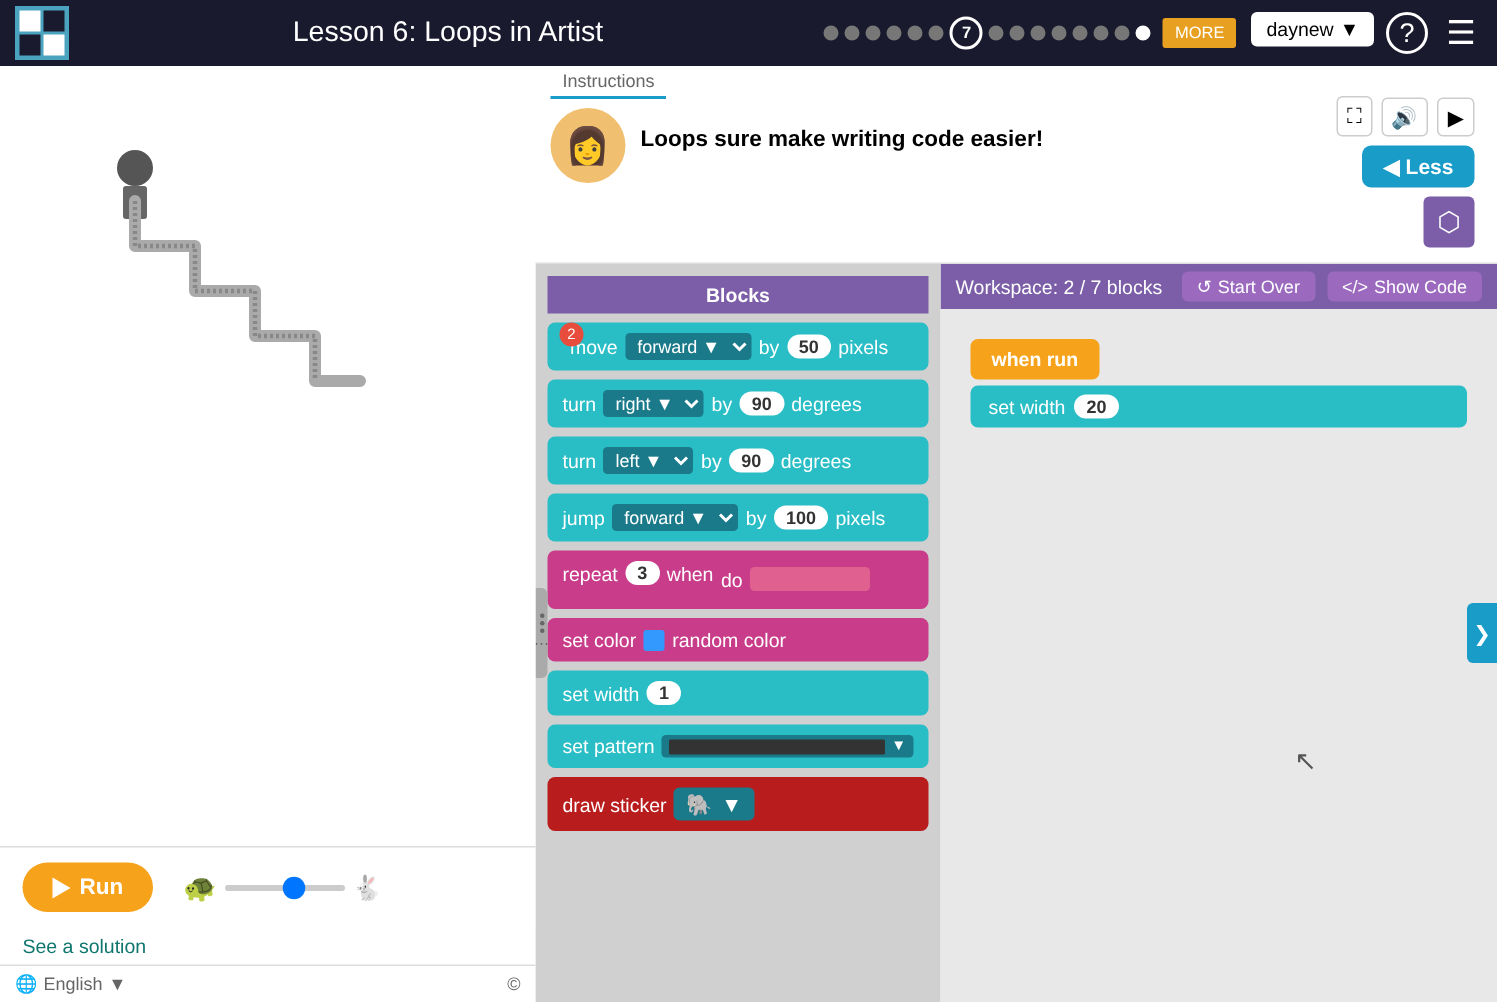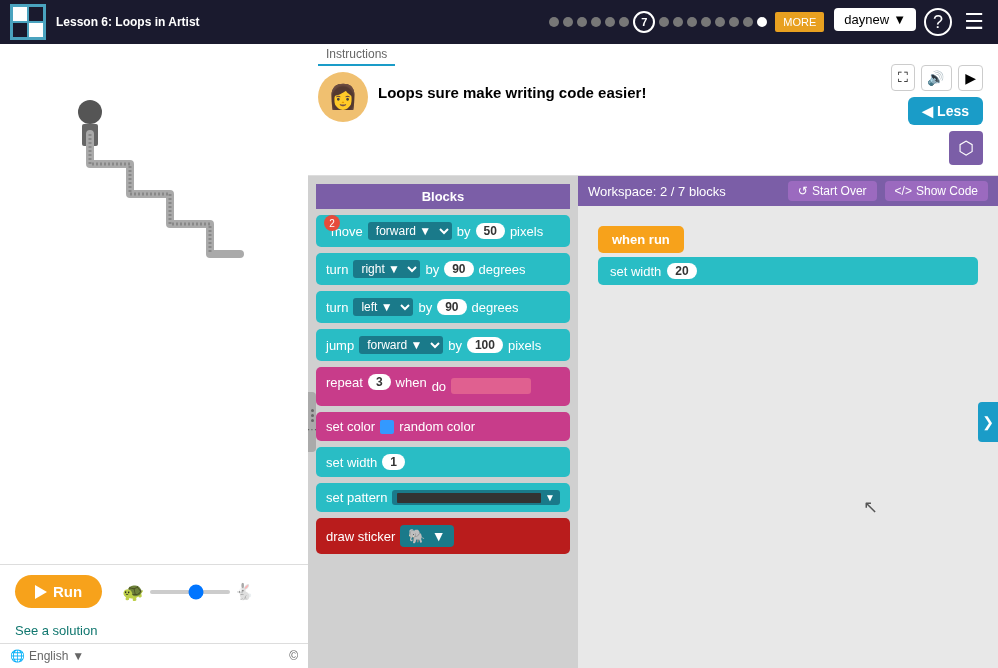--- a/index.html
+++ b/index.html
@@ -20,24 +20,24 @@
       display: flex; flex-wrap: wrap;
       padding: 3px; gap: 2px;
     }
     .logo-cell {
       width: 14px; height: 14px;
       background: #1a1a2e;
     }
     .logo-cell.white { background: white; }
     .header-title {
       color: white;
-      font-size: 12px;
-      font-weight: bold;
-      flex: 1;
-      text-align: left;
+      font-size: 19px;
+      font-weight: normal;
+      flex: 1;
+      text-align: center;
     }
     .progress-bar {
       display: flex; align-items: center; gap: 4px;
     }
     .progress-dot {
       width: 10px; height: 10px;
       border-radius: 50%;
       background: #777;
     }
     .progress-dot.active {
@@ -86,21 +86,21 @@
     .menu-btn { border: none; font-size: 22px; }
 
     
     .main-container {
       display: flex;
       height: calc(668px - 44px);
     }
 
     
     .left-panel {
-      width: 308px;
+      width: 357px;
       background: white;
       position: relative;
       display: flex;
       flex-direction: column;
     }
     .canvas-area {
       flex: 1;
       position: relative;
       background: white;
       overflow: hidden;

